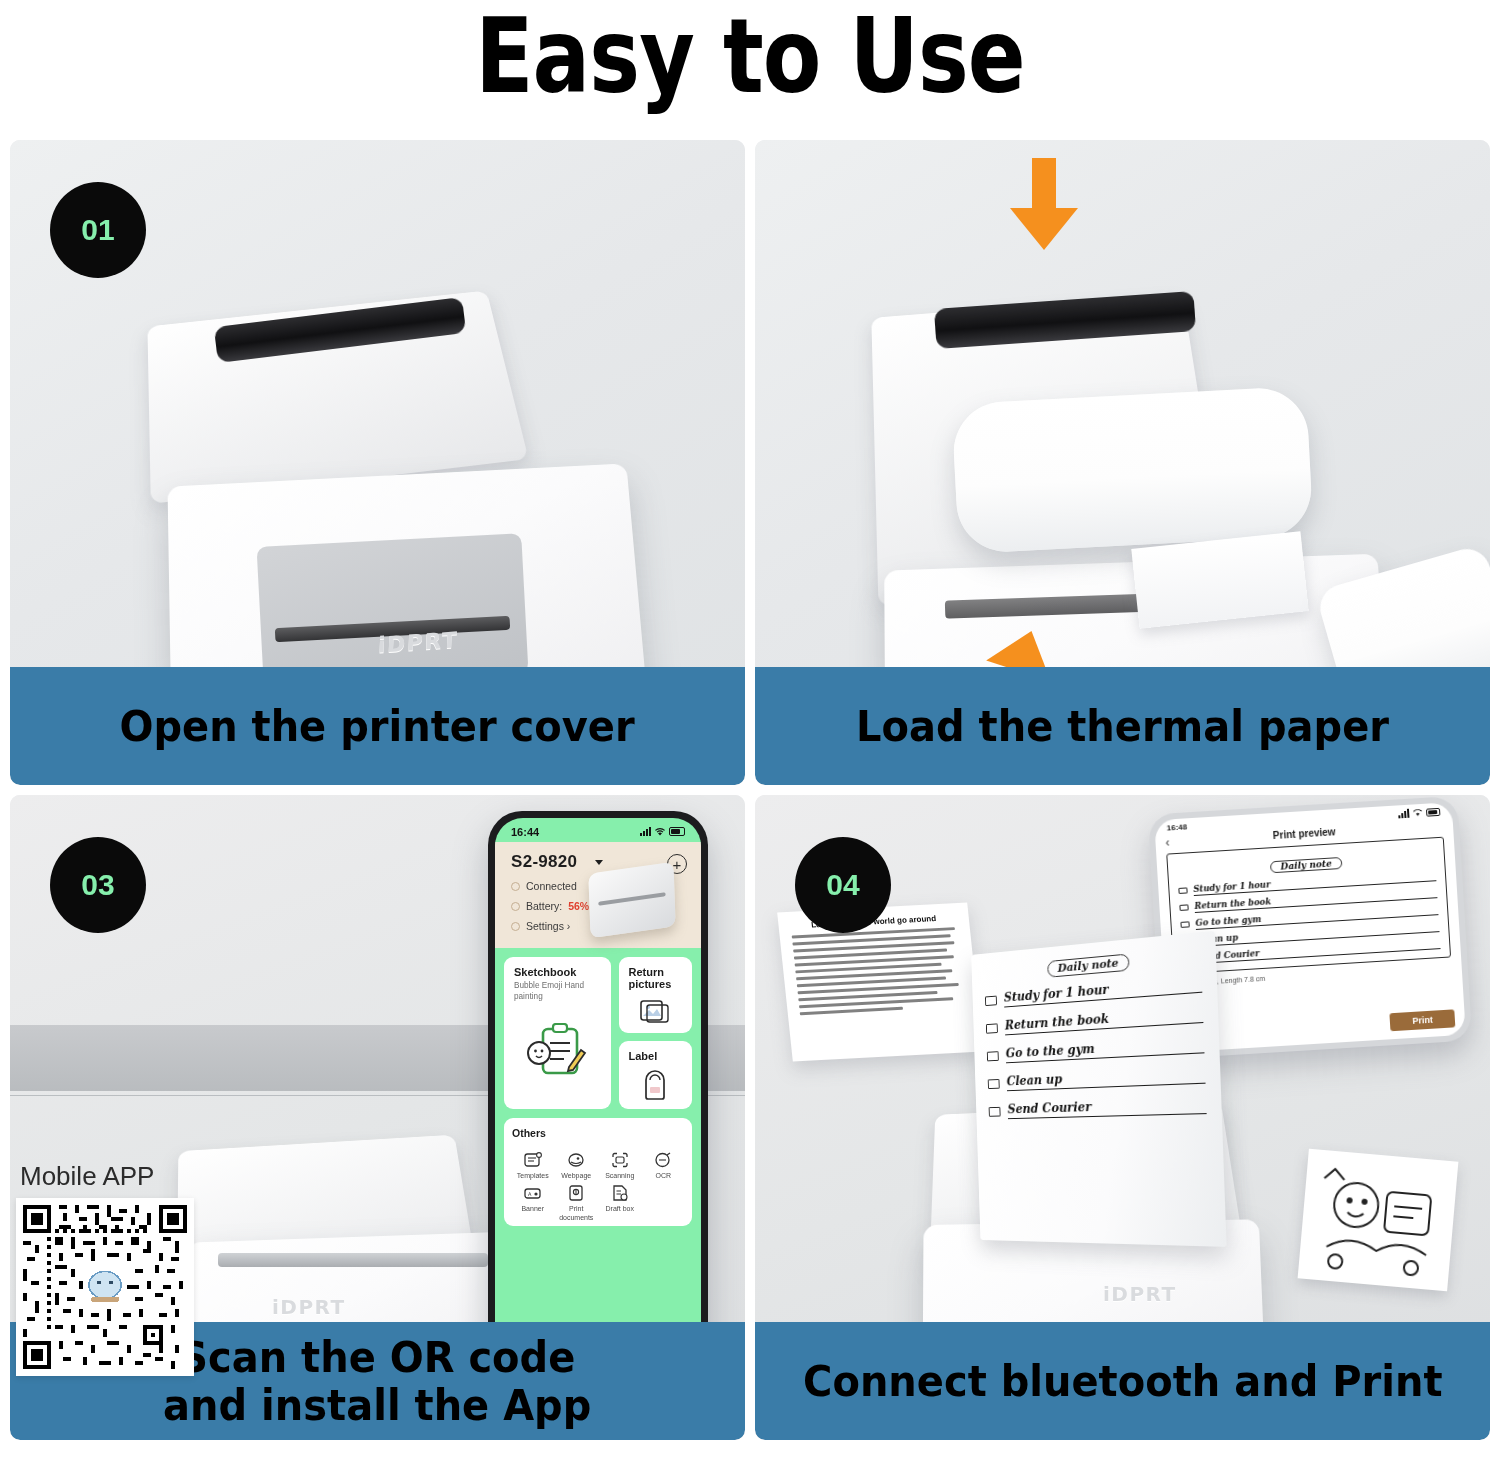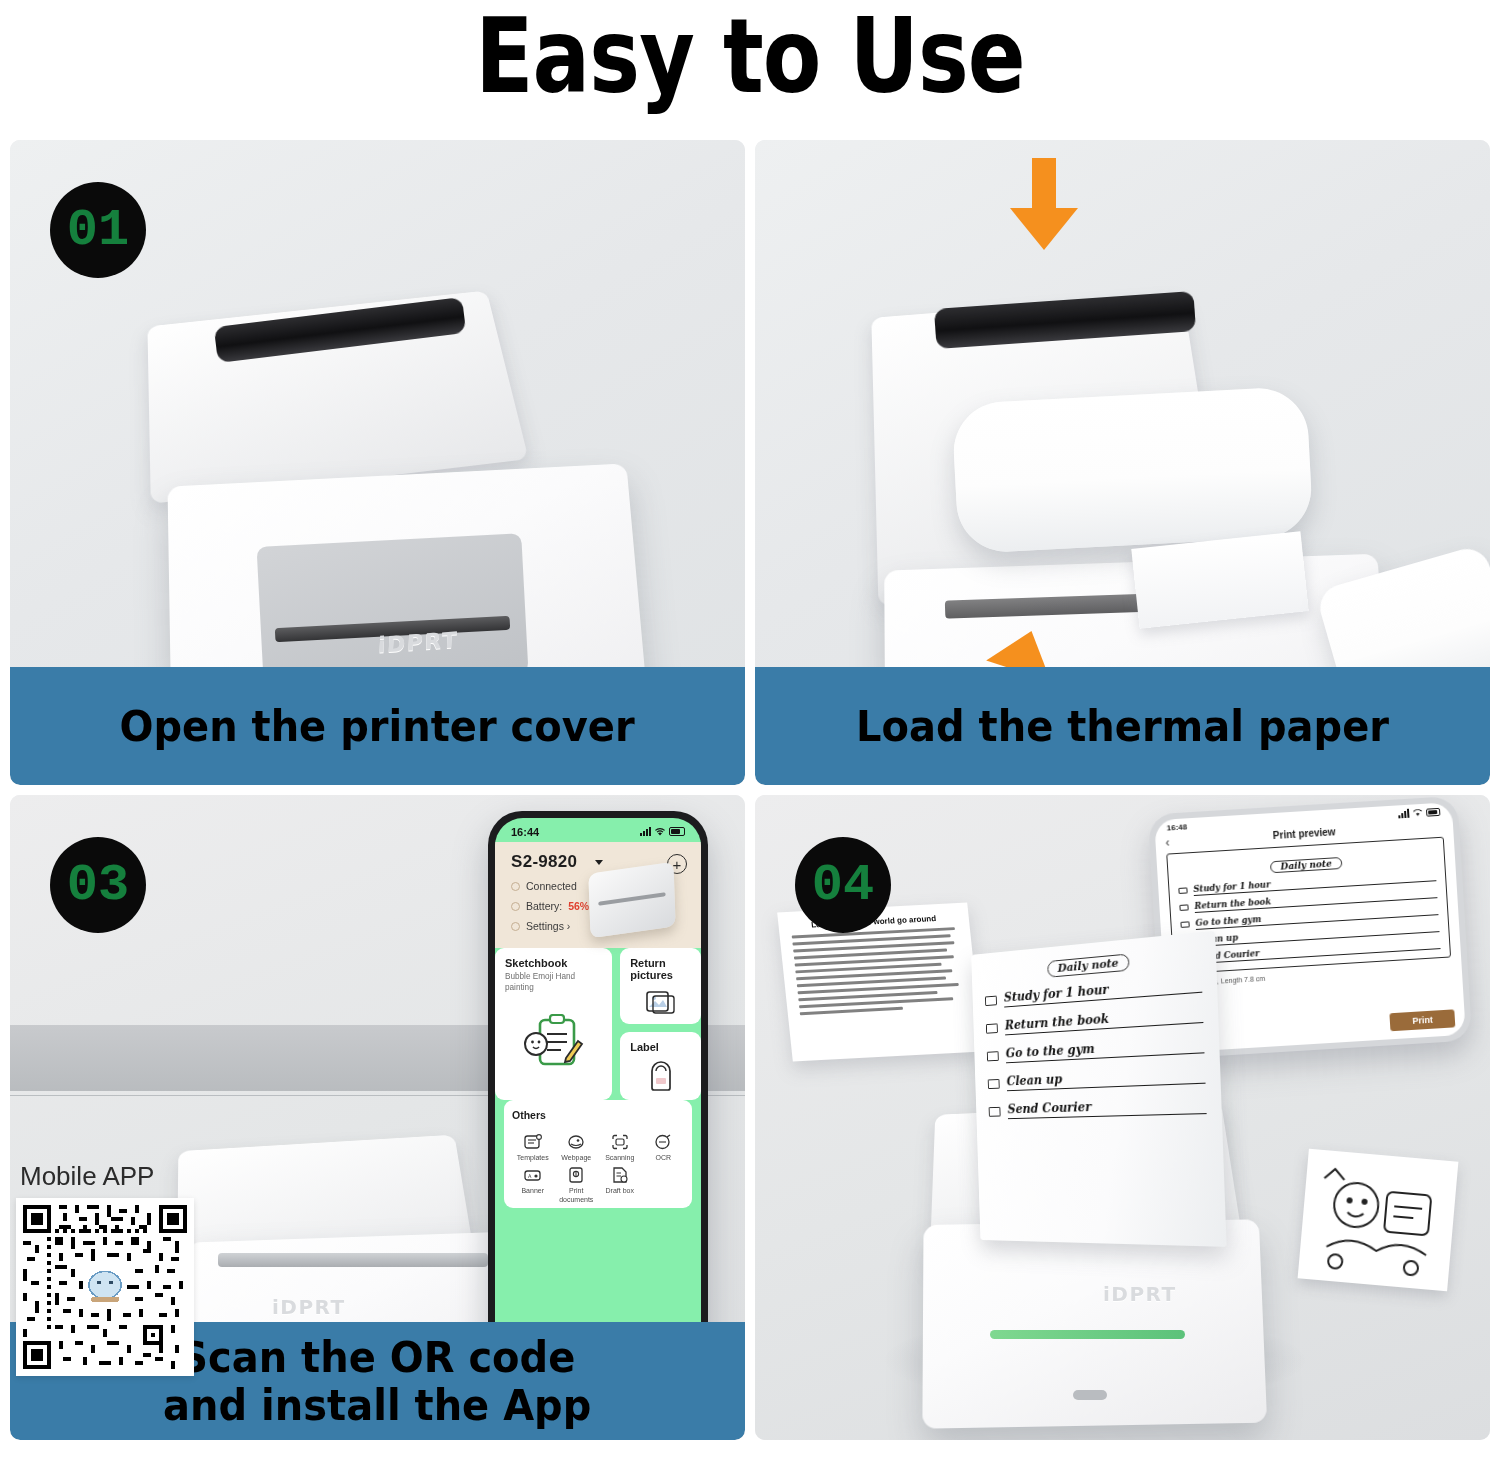--- a/index.html
+++ b/index.html
@@ -70,27 +70,27 @@
 
   
   .badge {
     position: absolute;
     left: 40px;
     top: 42px;
     width: 96px;
     height: 96px;
     border-radius: 50%;
     background: #0a0a0a;
-    color: #15803d;
+    color: #86efac;
     display: flex;
     align-items: center;
     justify-content: center;
-    font-family: Liberation Mono, monospace;
+    font-family: Liberation Sans, sans-serif;
     font-weight: bold;
-    font-size: 52px;
+    font-size: 30px;
     letter-spacing: 0px;
     z-index: 30;
   }
 
   
   .caption {
     position: absolute;
     left: 0;
     bottom: 0;
     width: 100%;
@@ -257,21 +257,21 @@
     border-radius: 9px;
     background: linear-gradient(150deg,#fafafa,#d9dbde);
     transform: rotate(-8deg) skewX(-6deg);
     box-shadow: 0 6px 12px rgba(140,130,115,.4);
   }
   .hero-device::after{
     content:""; position:absolute; left:10%; top:46%; width:80%; height:4px;
     background:#9a9da1; border-radius:2px;
   }
 
-  .cards { padding: 0; display: grid; grid-template-columns: 1.45fr 1fr; gap: 8px; }
+  .cards { padding: 9px; display: grid; grid-template-columns: 1.45fr 1fr; gap: 8px; }
   .card { background:#ffffff; border-radius: 9px; padding: 9px 10px; }
   .card-title { font-size: 11px; font-weight: bold; color:#1c1c1c; }
   .card-sub { font-size: 8.2px; color:#6f6f6f; margin-top: 3px; line-height: 1.3; }
   .card-tall { grid-row: span 2; display:flex; flex-direction:column; }
   .clip-art { flex:1; display:flex; align-items:center; justify-content:center; }
 
   .others { margin: 0 9px 0 9px; background:#fff; border-radius: 9px; padding: 9px 8px 4px 8px; }
   .others-title { font-size: 10.5px; font-weight: bold; color:#1c1c1c; margin-bottom: 12px; }
   .others-grid { display:grid; grid-template-columns: repeat(4,1fr); gap: 4px 2px; }
   .oi { display:flex; flex-direction:column; align-items:center; gap:3px; }
@@ -943,16 +943,19 @@
                 <div>Moderate</div>
               </div>
               <div class="pv-print">Print</div>
             </div>
           </div>
         </div>
       </div>
 
       <div class="badge">04</div>
 
+      <div class="caption">
+        <span>Connect bluetooth and Print</span>
+      </div>
     </div>
 
   </div>
 </div>
 
 </body></html>

